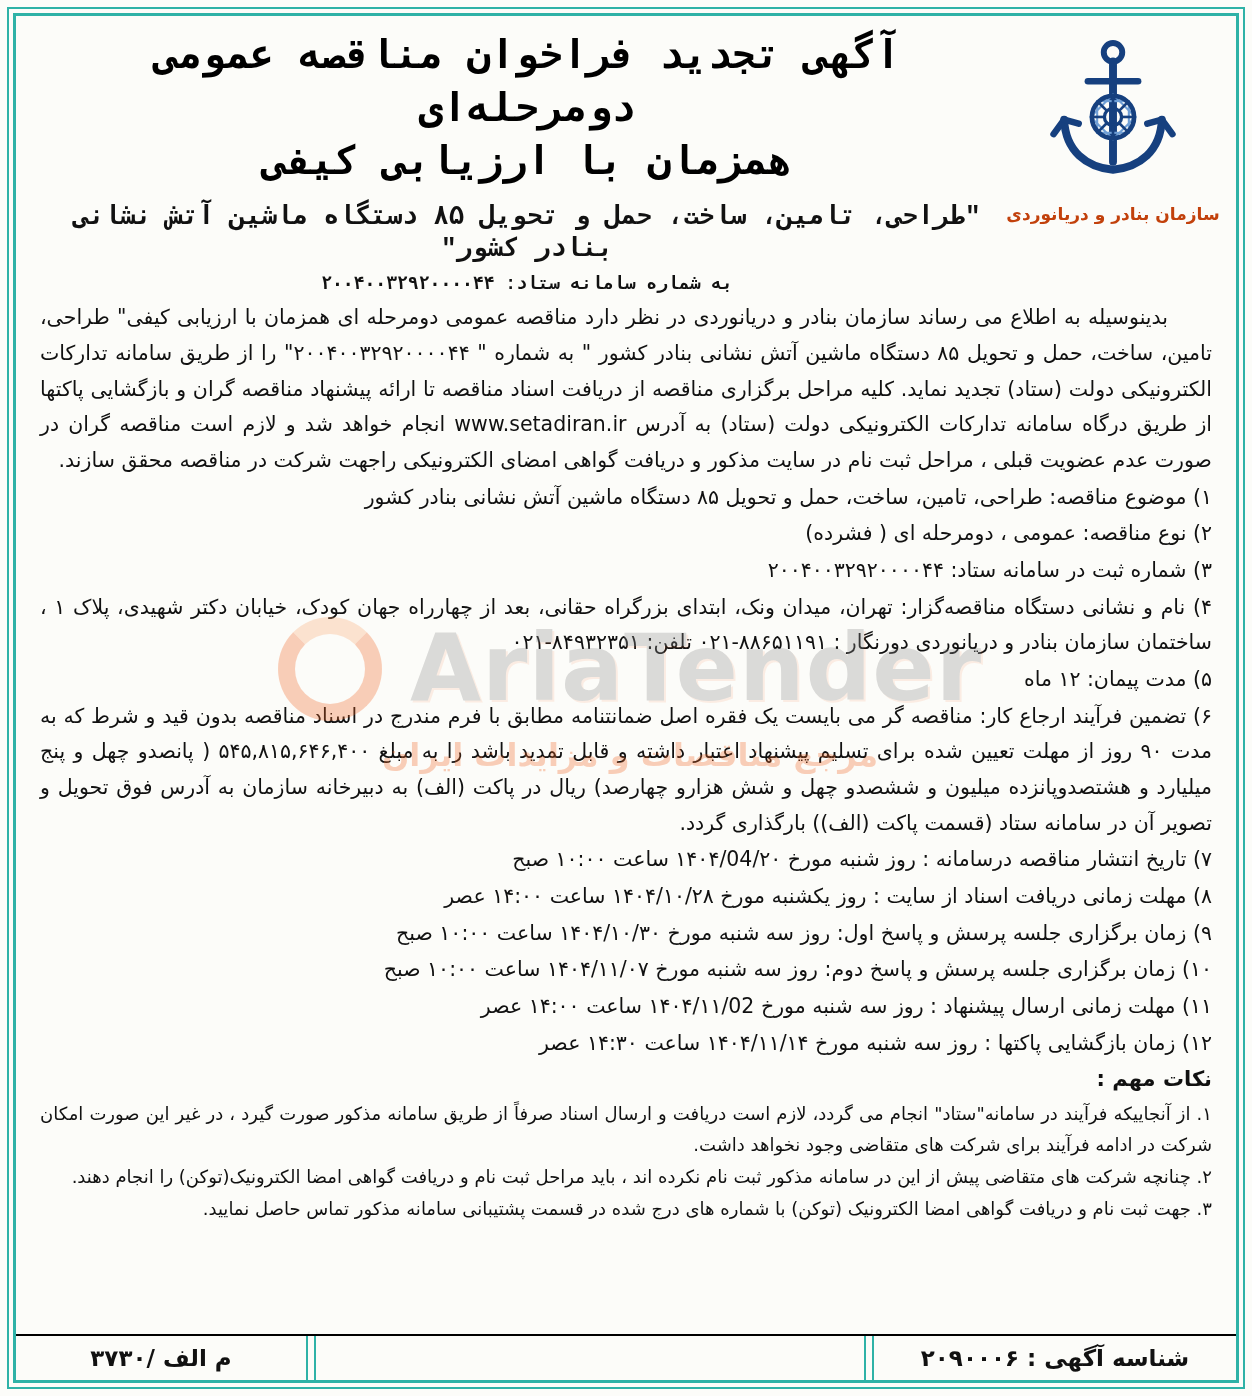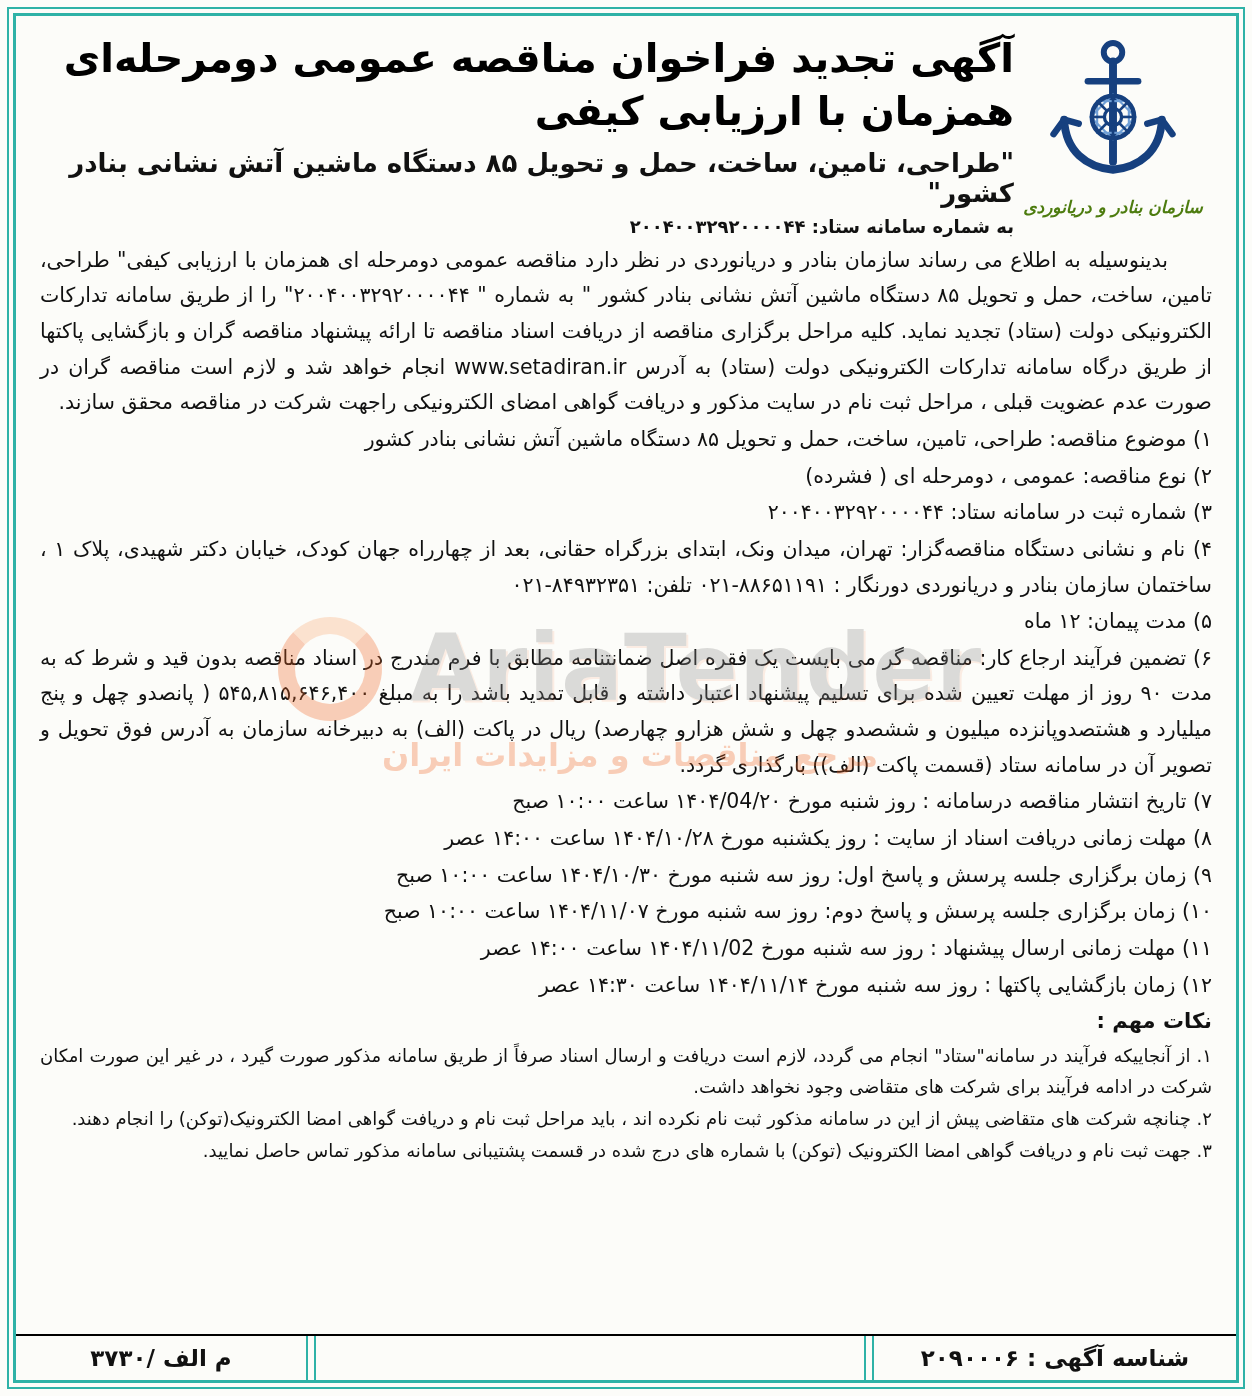--- a/index.html
+++ b/index.html
@@ -32,25 +32,25 @@
   }
   
   .header { display: flex; align-items: flex-start; margin-bottom: 4px; }
   .logo-col {
     width: 198px; flex: 0 0 198px;
     display: flex; flex-direction: column; align-items: center;
     padding-top: 10px;
   }
   .logo-svg { width: 132px; height: 158px; }
   .org-name {
-    margin-top: 5px;
-    font-size: 17px; font-weight: bold; font-style: italic;
-    color: #4d7c0f; white-space: nowrap;
+    margin-top: 12px;
+    font-size: 17px; font-weight: bold; 
+    color: #c2410c; white-space: nowrap;
   }
-  .titles { flex: 1; text-align: right; padding-top: 8px; }
+  .titles { flex: 1; text-align: center; padding-top: 8px; font-family: Liberation Mono, monospace; }
   .main-title {
     font-size: 40px; font-weight: bold; line-height: 1.32;
     color: #000; letter-spacing: -0.5px;
   }
   .subtitle { font-size: 26px; font-weight: bold; margin-top: 10px; }
   .setad-line { font-size: 18px; font-weight: bold; margin-top: 8px; }
   
   .intro {
     font-size: 20.5px; line-height: 1.74; text-align: justify;
     text-indent: 44px; margin-top: 6px;

